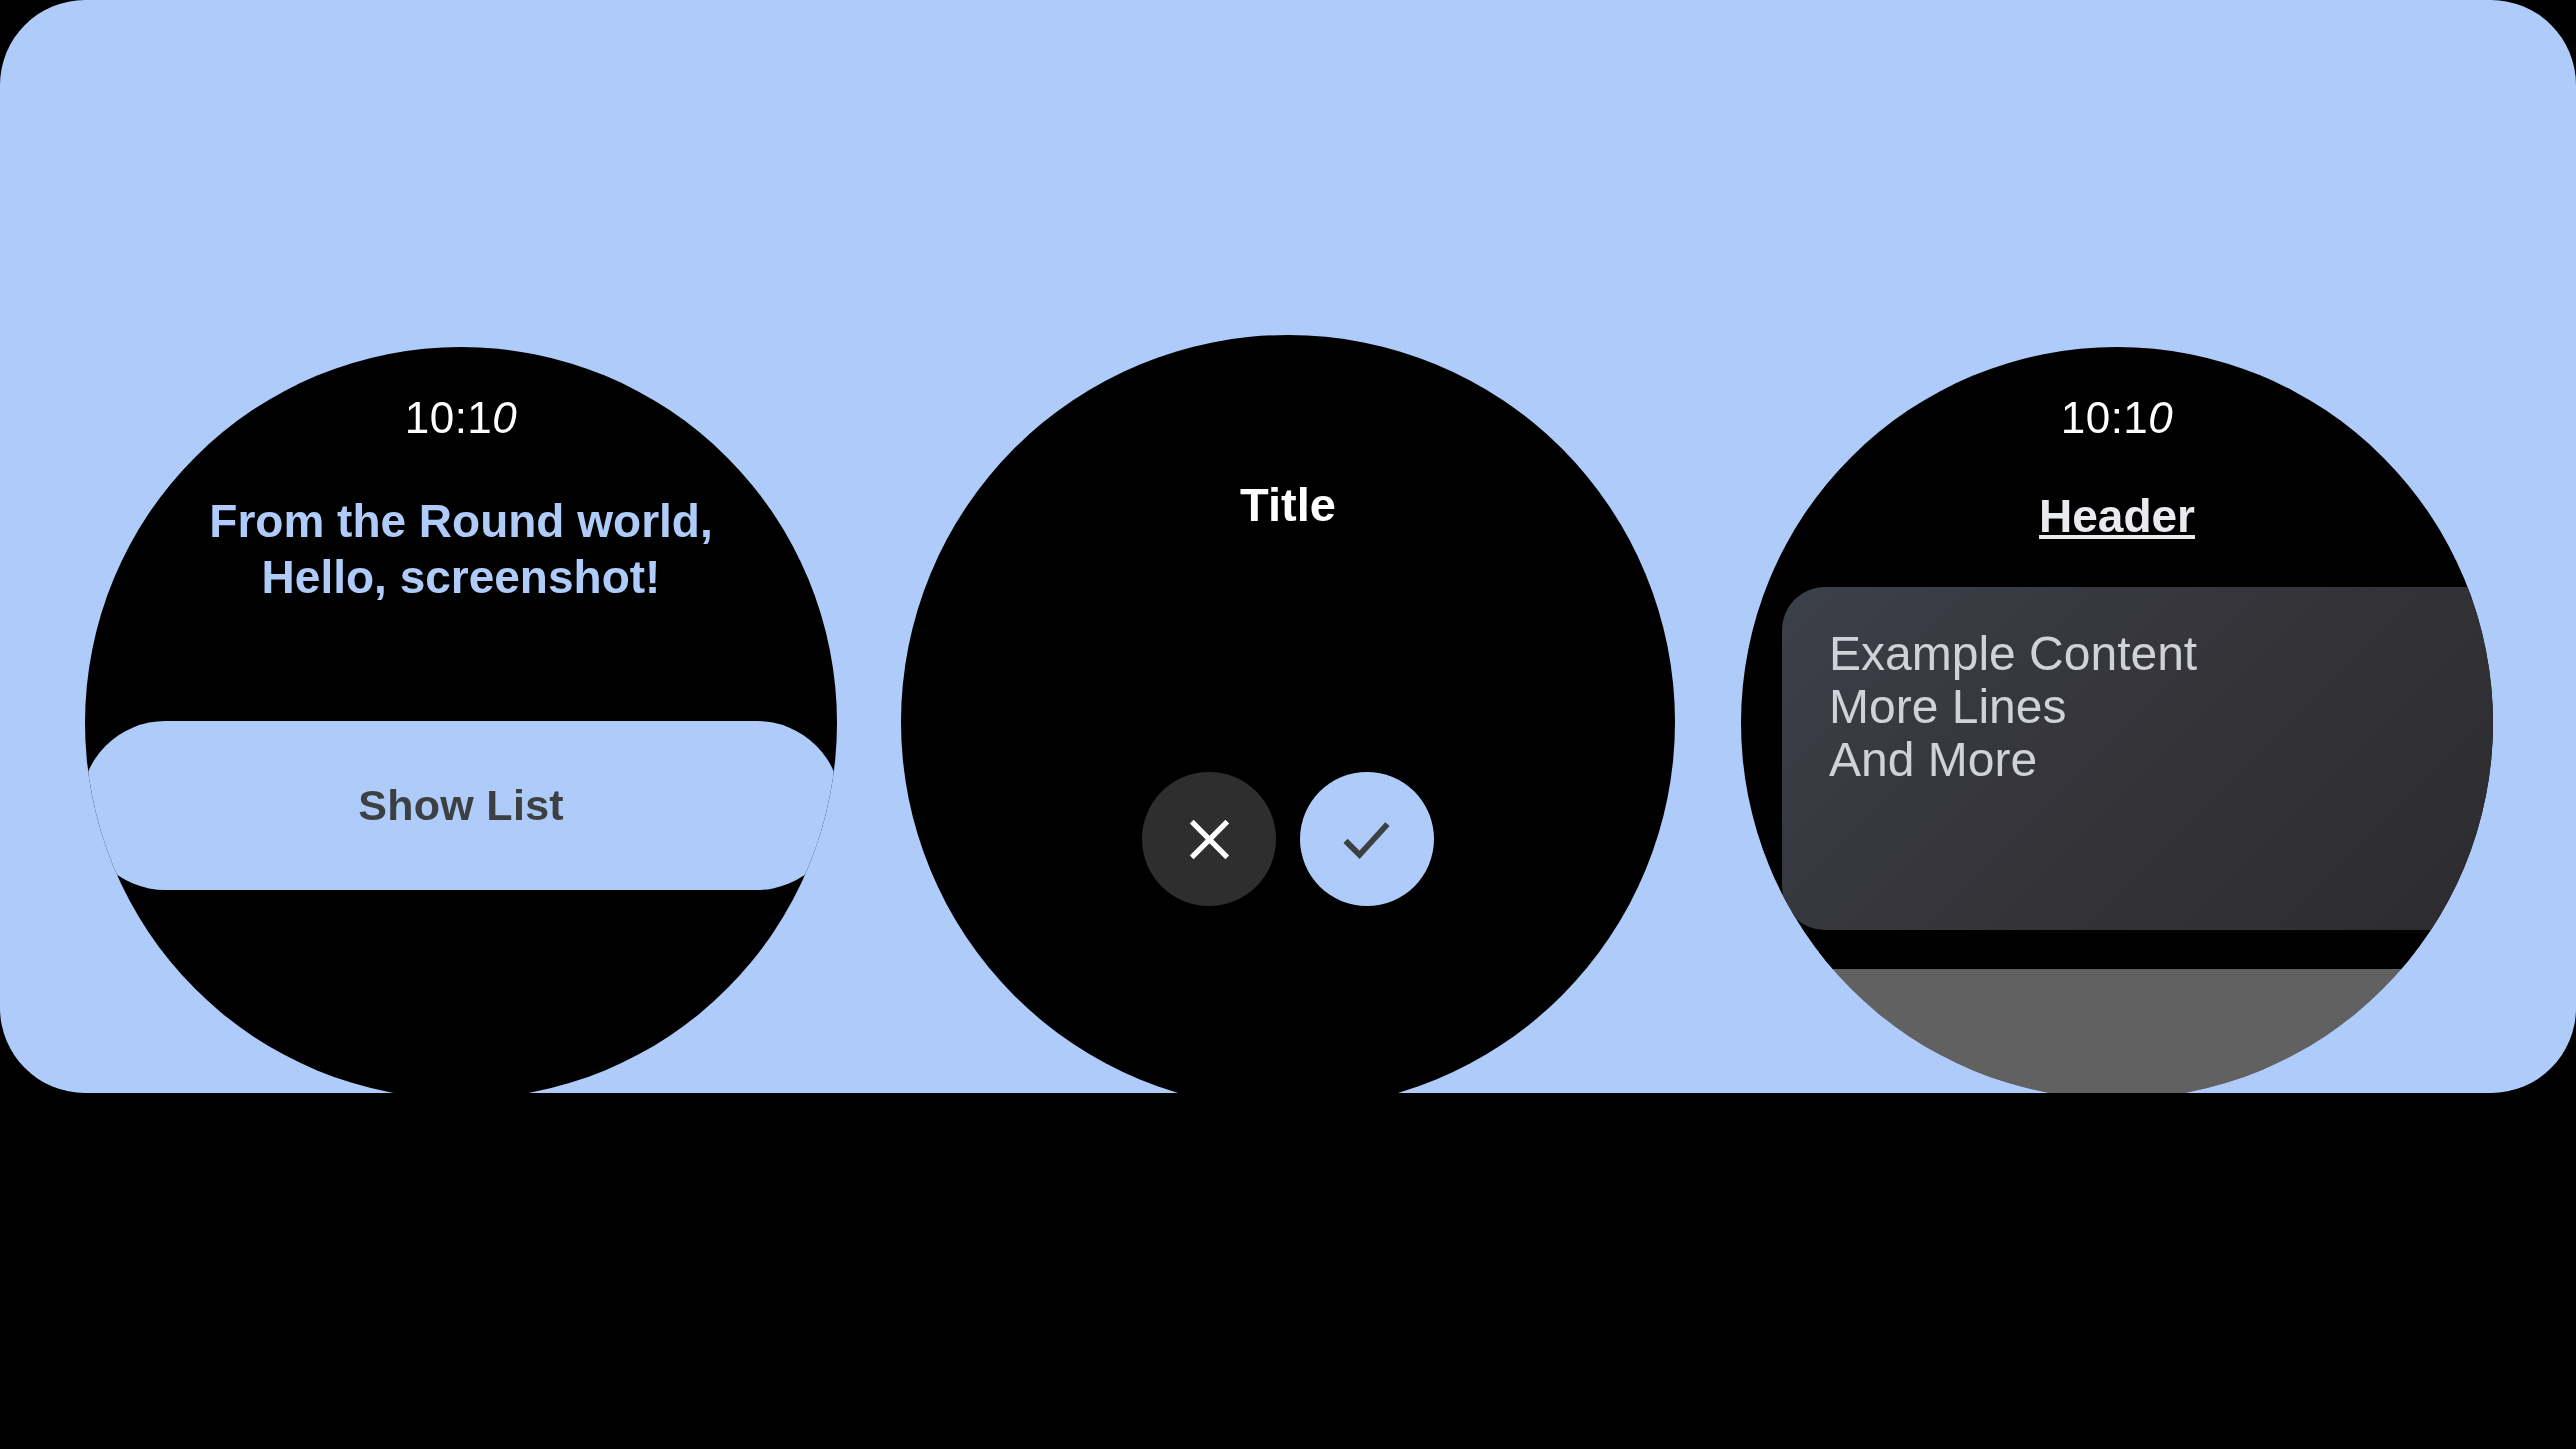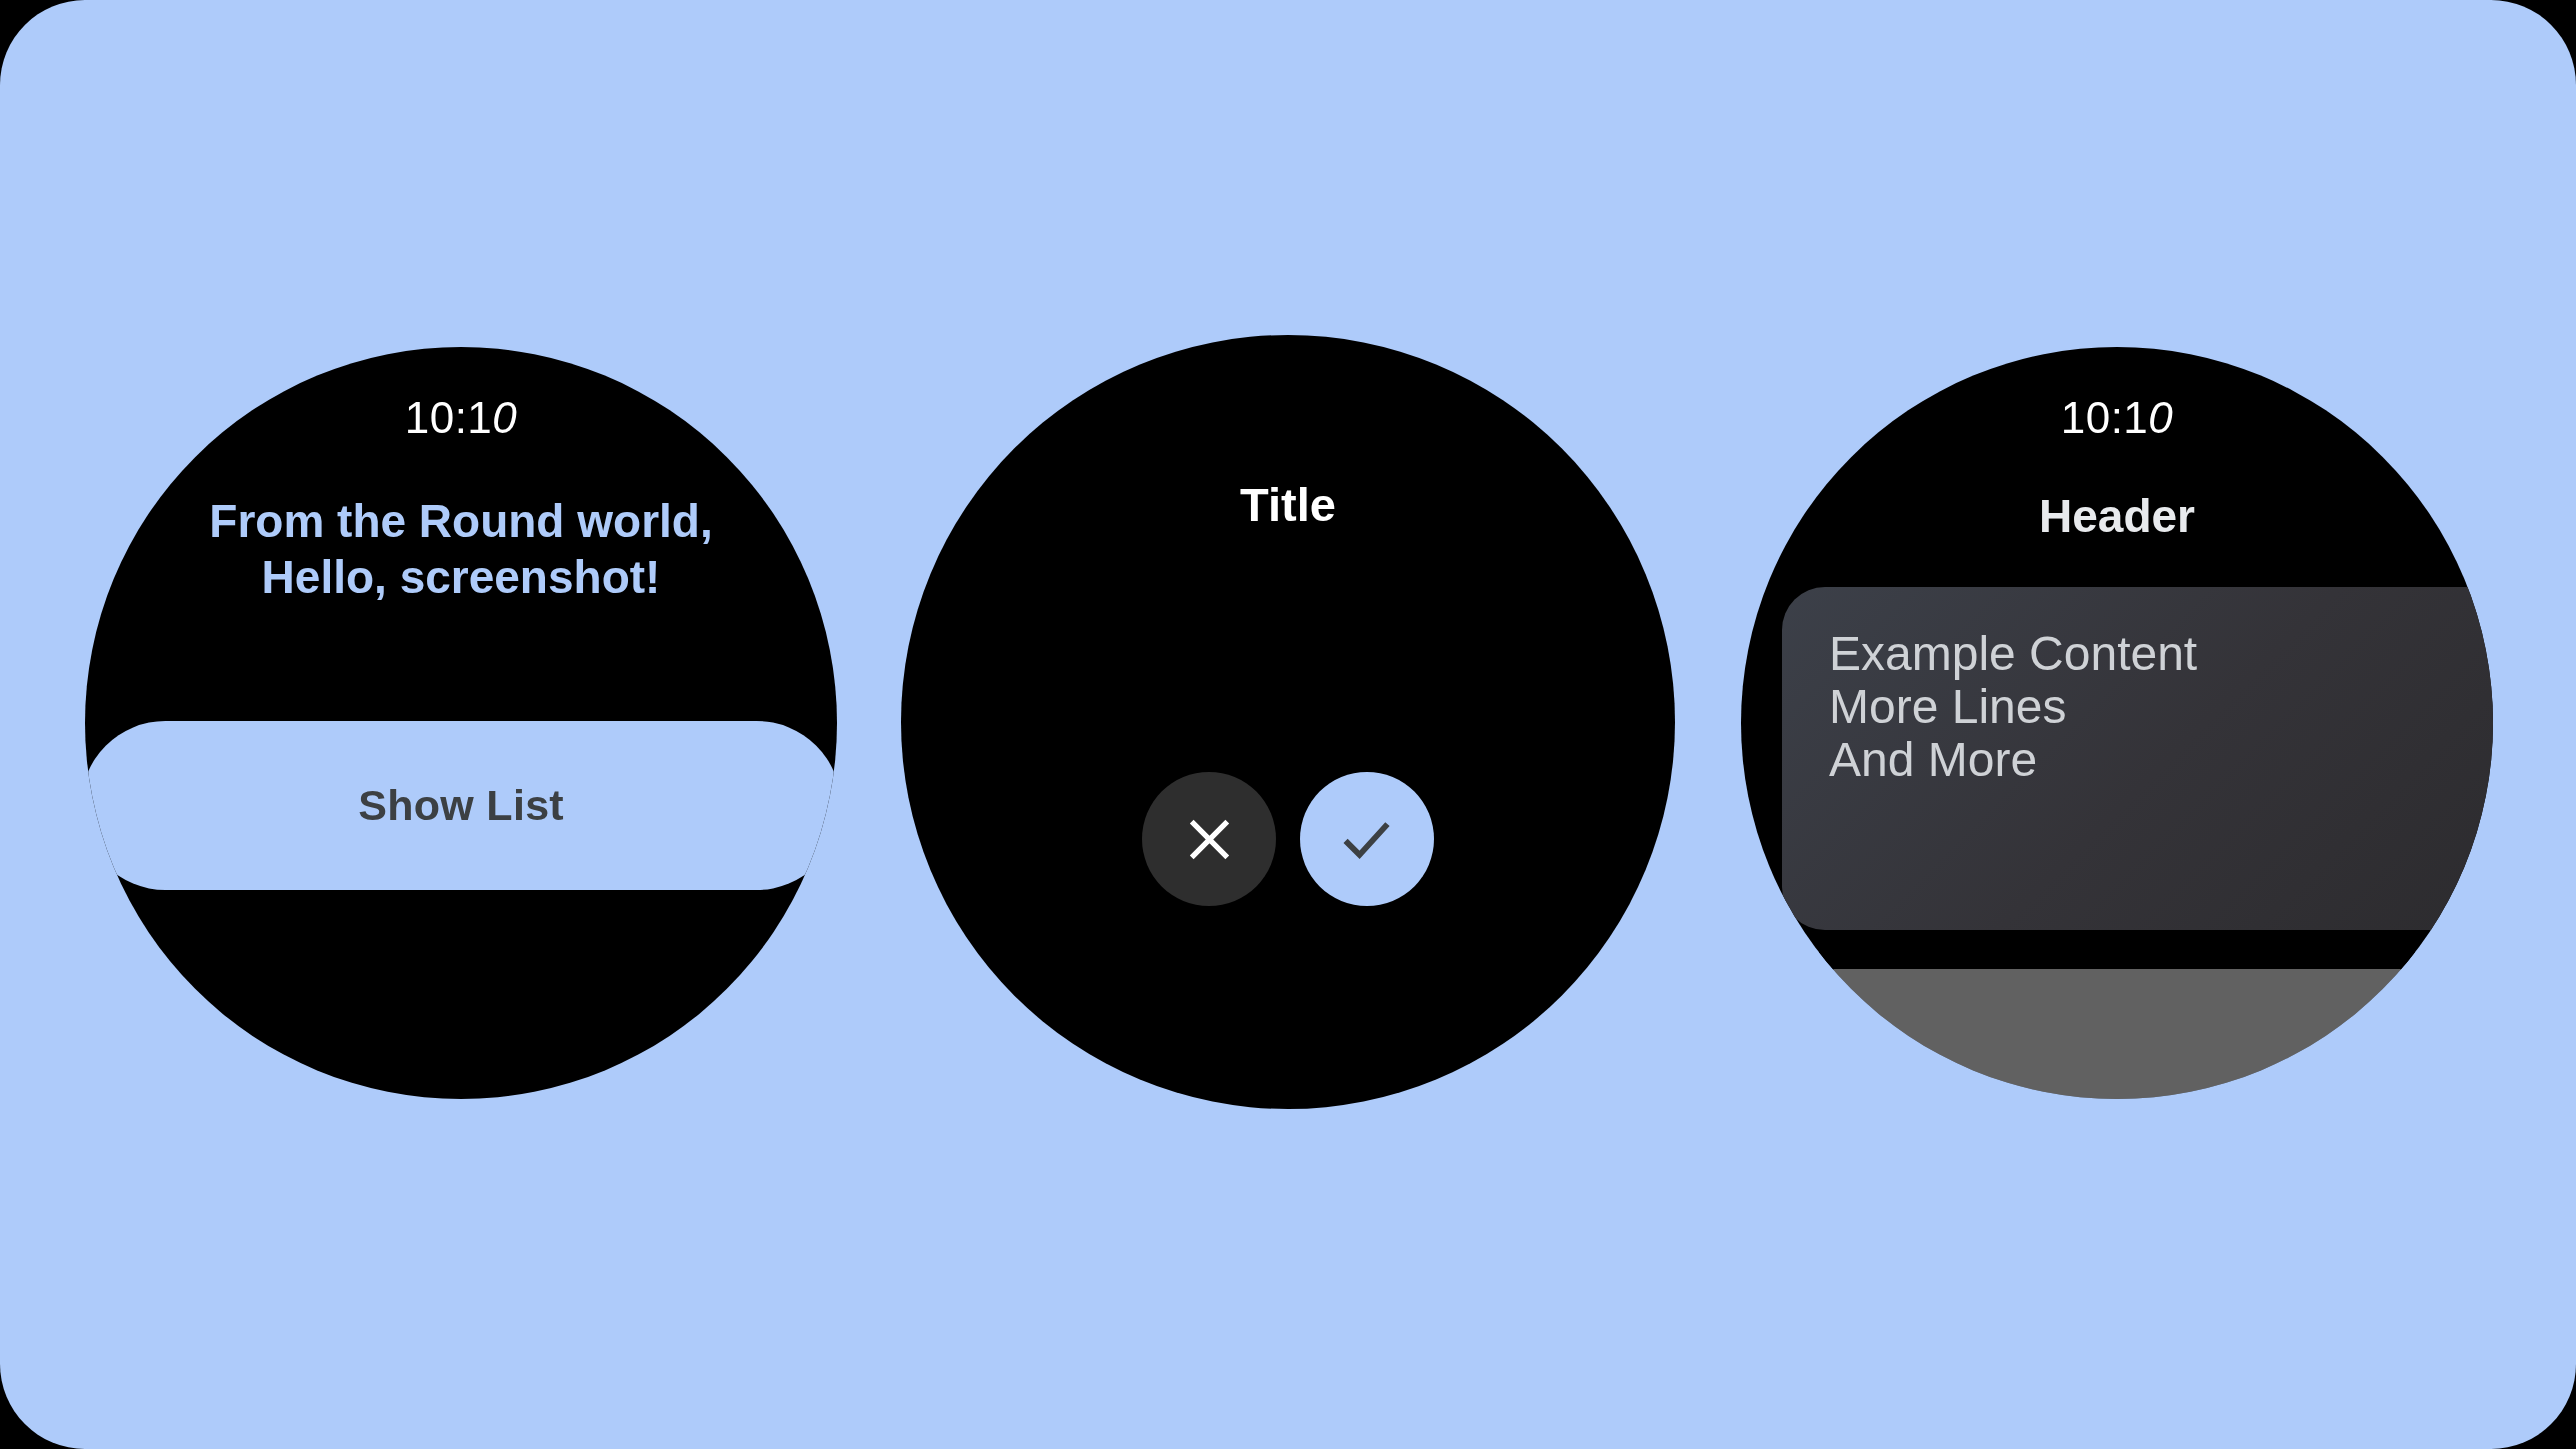--- a/index.html
+++ b/index.html
@@ -4,21 +4,21 @@
 <style>
   * { margin:0; padding:0; box-sizing:border-box; }
   html, body {
     width:2576px; height:1449px;
     background:#000;
     font-family:"Liberation Sans", sans-serif;
     overflow:hidden;
   }
   #stage {
     position:relative;
-    width:2576px; height:1449px;
+    width:2576px; height:1093px;
     background:#aecbfa;
     border-radius:85px;
     overflow:hidden;
   }
 
   
   .watch {
     position:absolute;
     border-radius:50%;
     background:#000000;
@@ -117,20 +117,21 @@
   #watch3 { left:1741px; top:347px; width:752px; height:752px; }
   #w3-header {
     position:absolute;
     left:0; right:0;
     top:146px;
     text-align:center;
     color:#e8eaed;
     font-size:46px;
     font-weight:bold;
     line-height:1;
+    text-decoration:underline;
   }
   #w3-card {
     position:absolute;
     left:41px;
     top:240px;
     width:729px;
     height:343px;
     border-radius:43px;
     background:linear-gradient(135deg,#3c4049 0%,#343338 52%,#2c2b2e 100%);
     padding:41px 0 0 47px;

